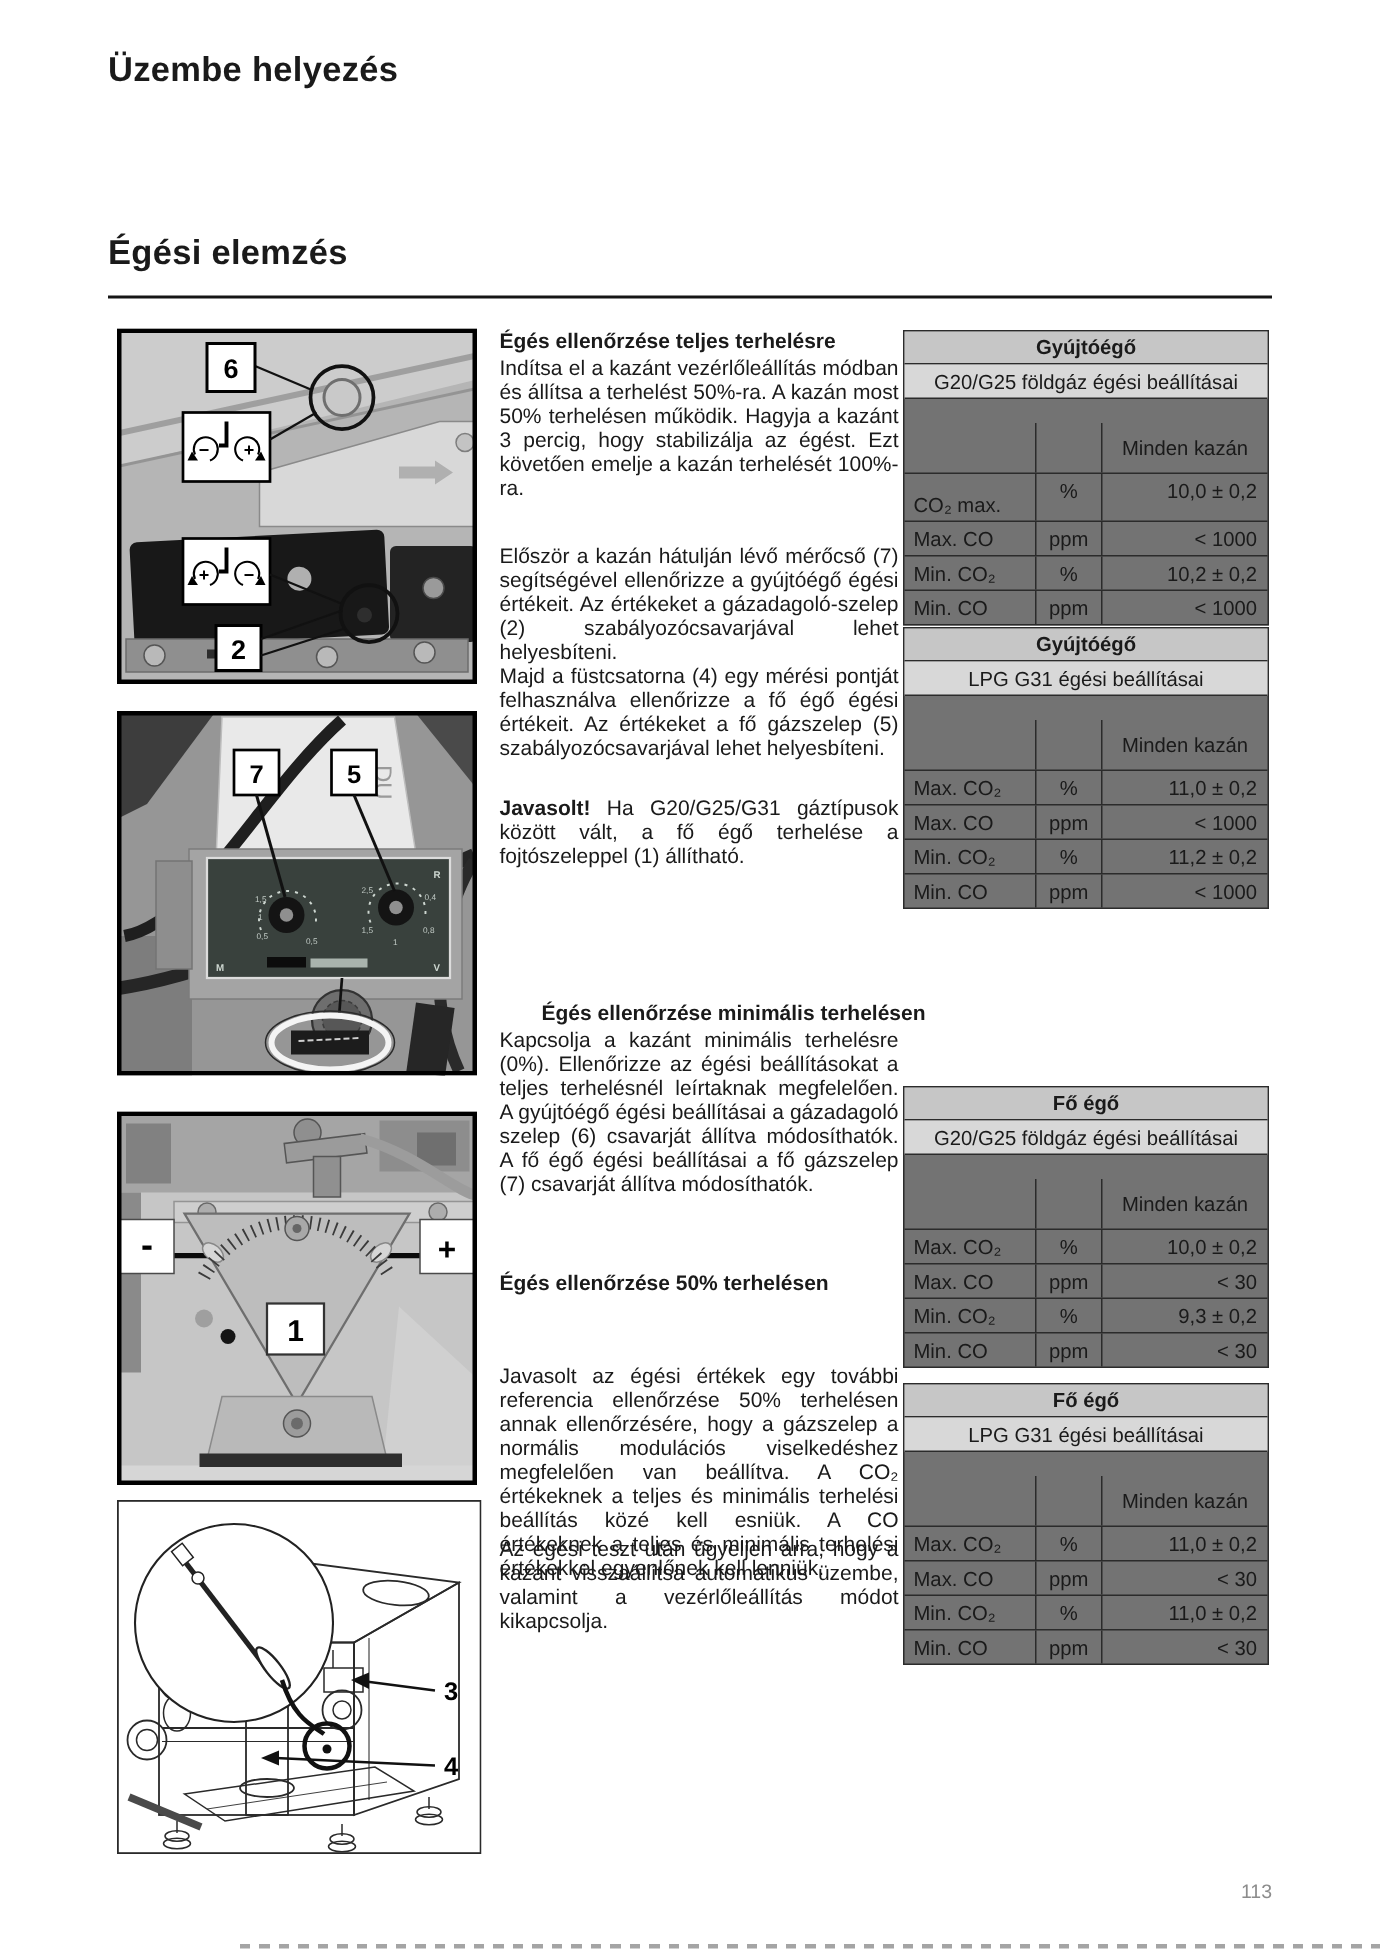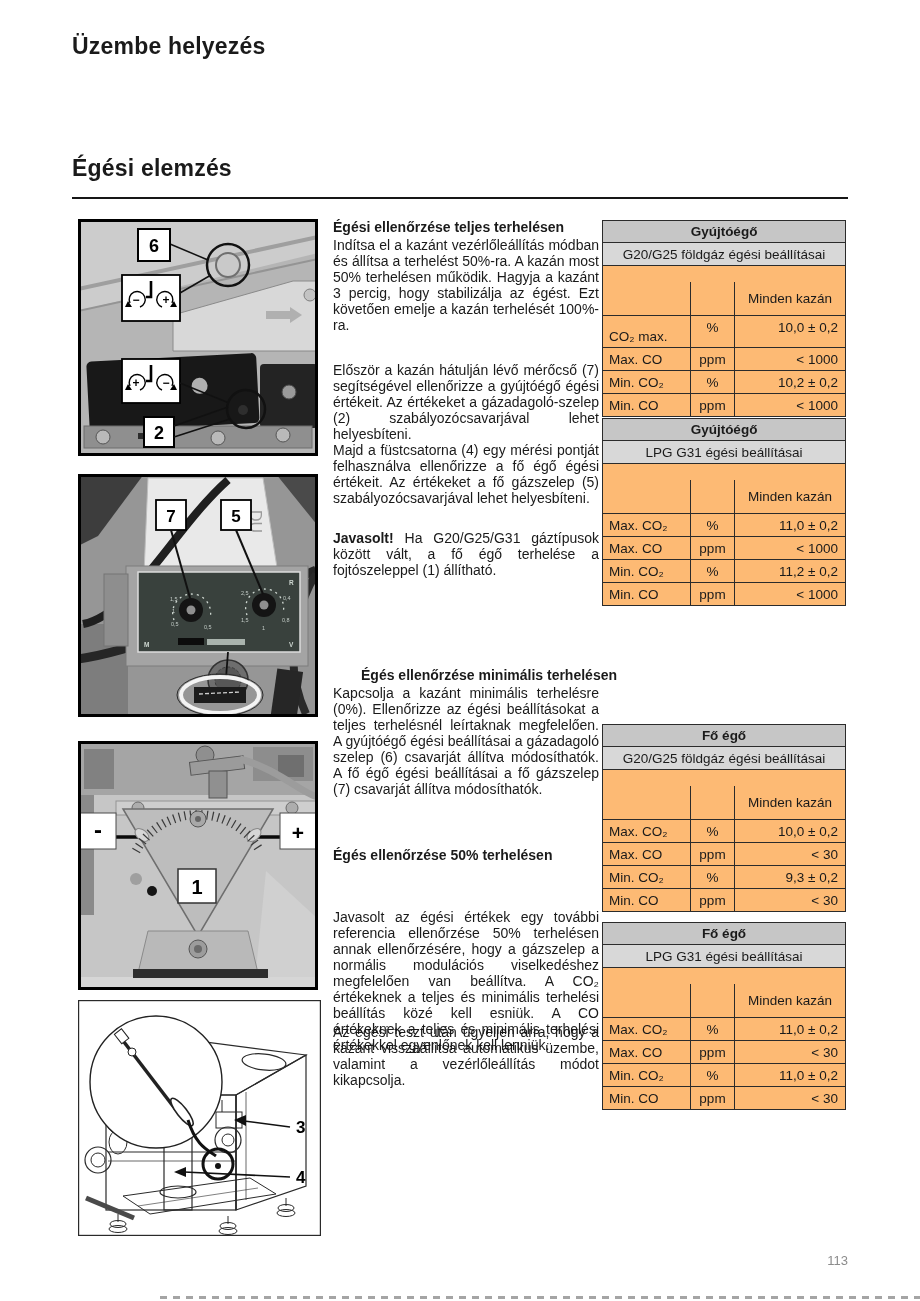--- a/index.html
+++ b/index.html
@@ -9,21 +9,21 @@
     overflow:hidden;
   }
   .abs{position:absolute;}
   .h1{font-size:23px;font-weight:bold;letter-spacing:.2px;}
   .rule{height:2px;background:#161616;}
   
   .txtcol{width:266px;text-align:justify;font-size:14px;line-height:16px;}
   .txtcol p{margin:0;}
   .bh{font-weight:bold;font-size:14px;line-height:16px;}
   
-  .tbl{position:absolute;left:602px;width:244px;border:1.5px solid #2b2b2b;background:#fdba74;font-size:13.5px;box-sizing:border-box;}
+  .tbl{position:absolute;left:602px;width:244px;border:1.5px solid #2b2b2b;background:#737373;font-size:13.5px;box-sizing:border-box;}
   .tbl-title{height:21px;background:#c6c6c6;border-bottom:1px solid #2b2b2b;font-weight:bold;display:flex;align-items:center;justify-content:center;}
   .tbl-sub{height:22px;background:#d8d8d8;border-bottom:1px solid #2b2b2b;display:flex;align-items:center;justify-content:center;}
   .trow{display:flex;border-bottom:1px solid #2b2b2b;height:22px;}
   .trow:last-child{border-bottom:none;}
   .trow.hd{height:33px;margin-top:16px;}
   .trow.tall{height:31px;}
   .c{display:flex;align-items:center;box-sizing:border-box;}
   .c.lbl{width:88px;border-right:1px solid #2b2b2b;padding-left:6px;}
   .c.unit{width:44px;border-right:1px solid #2b2b2b;justify-content:center;}
   .c.val{flex:1;justify-content:flex-end;padding-right:7px;}
@@ -312,21 +312,21 @@
   <g>
     <text x="218" y="183" font-size="17" font-weight="bold">4</text>
     <line x1="212" y1="177" x2="106" y2="172" stroke="#111" stroke-width="1.6"></line>
     <polygon points="96,172 108,167 108,177" fill="#111"></polygon>
   </g>
   <rect x="0.6" y="0.6" width="241.8" height="234.8" fill="none" stroke="#2a2a2a" stroke-width="1.2"></rect>
 </svg>
 </div>
 
 <div class="abs txtcol" style="left:333px;top:219px;">
-  <p class="bh">Égési ellenőrzése teljes terhelésen</p>
+  <p class="bh">Égés ellenőrzése teljes terhelésre</p>
 </div>
 <div class="abs txtcol" style="left:333px;top:237px;">
   <p>Indítsa el a kazánt vezérlőleállítás módban és állítsa a terhelést 50%-ra. A kazán most 50% terhelésen működik. Hagyja a kazánt 3 percig, hogy stabilizálja az égést. Ezt követően emelje a kazán terhelését 100%-ra.</p>
 </div>
 <div class="abs txtcol" style="left:333px;top:362px;">
   <p>Először a kazán hátulján lévő mérőcső (7) segítségével ellenőrizze a gyújtóégő égési értékeit. Az értékeket a gázadagoló-szelep (2) szabályozócsavarjával lehet helyesbíteni.</p>
   <p>Majd a füstcsatorna (4) egy mérési pontját felhasználva ellenőrizze a fő égő égési értékeit. Az értékeket a fő gázszelep (5) szabályozócsavarjával lehet helyesbíteni.</p>
 </div>
 <div class="abs txtcol" style="left:333px;top:530px;">
   <p><span class="co">Javasolt!</span><span> Ha G20/G25/G31 gáztípusok között vált, a fő égő terhelése a fojtószeleppel (1) állítható.</span></p>

